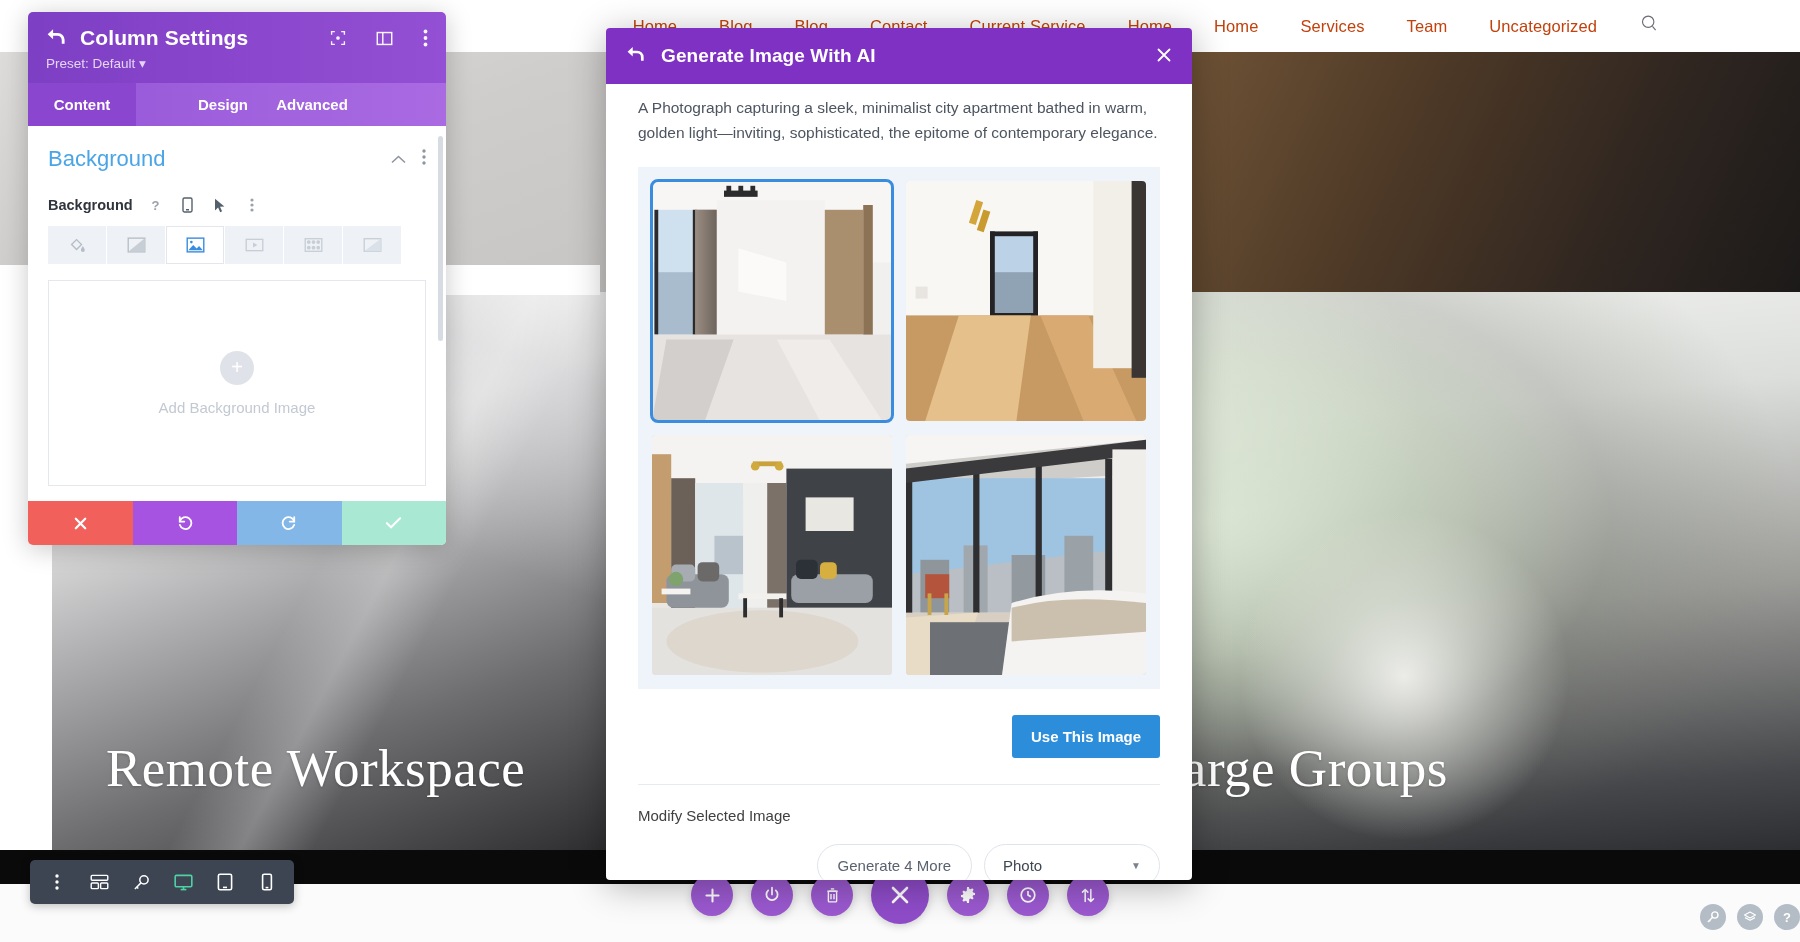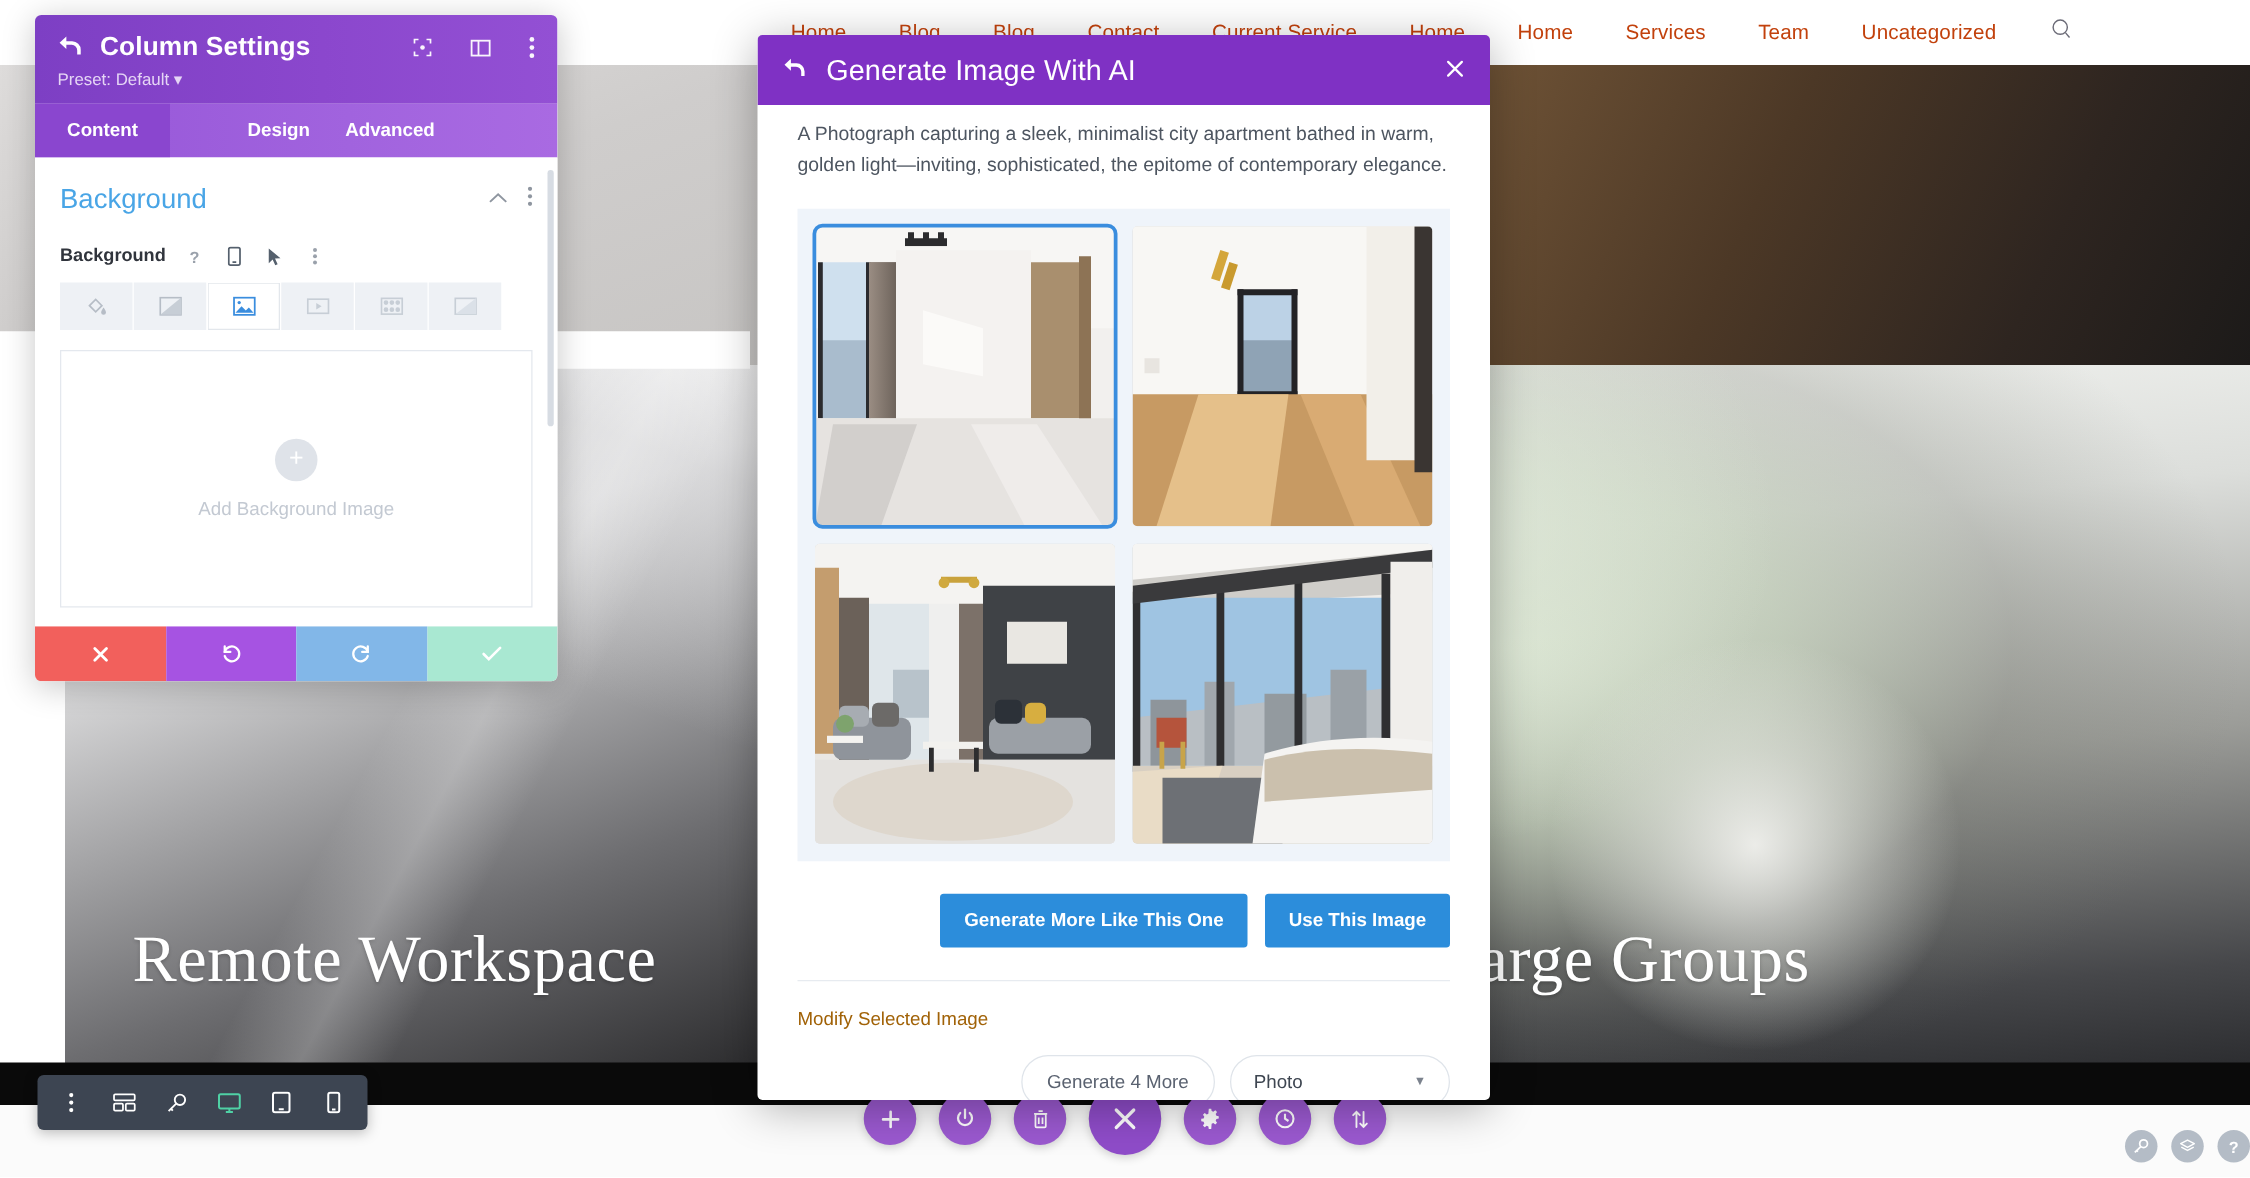--- a/index.html
+++ b/index.html
@@ -116,40 +116,40 @@
 
   
   .ai-modal {
     position:absolute; left: 606px; top: 28px; width: 586px; height: 852px;
     background:#fff; z-index: 60; border-radius: 4px; overflow:hidden;
     box-shadow: 0 6px 36px rgba(0,0,0,.3);
     display:flex; flex-direction:column;
   }
   .ai-head { background:#7f31c4; height: 56px; display:flex; align-items:center; padding: 0 20px; }
   .ai-back { color:#fff; font-size: 18px; margin-right: 16px; }
-  .ai-title { color:#fff; font-size: 23px; font-weight: 400; flex:1; letter-spacing:.1px; }
+  .ai-title { color:#fff; font-size: 19px; font-weight: 700; flex:1; letter-spacing:.1px; }
   .ai-close { color:#fff; font-size: 22px; line-height:1; }
 
   .ai-body { padding: 11px 32px 0 32px; flex:1; overflow:hidden; }
   .ai-prompt { font-size: 15.5px; line-height: 1.62; color:#4d5560; }
 
   .ai-grid {
     margin-top: 22px; background:#eff4fa; padding: 14px;
     display:grid; grid-template-columns: 1fr 1fr; gap: 14px;
   }
   .thumb { width: 100%; aspect-ratio: 1/1; border-radius: 4px; overflow:hidden; position:relative; background:#d9d9d9; }
   .thumb.sel { outline: 3px solid #3a8dde; outline-offset: -1px; border-radius:6px; }
   .thumb svg { display:block; width:100%; height:100%; }
 
   .ai-btnrow { display:flex; justify-content:flex-end; gap: 14px; margin-top: 26px; }
   .btn-blue { background:#2c8ddb; color:#fff; font-size: 15px; font-weight:700; border:none;
               padding: 13px 19px; border-radius: 3px; }
 
   .ai-divider { border-top:1px solid #e7ebf0; margin-top: 26px; }
-  .ai-modify-label { font-size: 15px; color:#a16207; margin-top: 22px; }
+  .ai-modify-label { font-size: 15px; color:#404040; margin-top: 22px; }
 
   .ai-modrow { display:flex; justify-content:flex-end; gap: 12px; margin-top: 20px; }
   .pill { border:1px solid #dfe4ea; border-radius: 22px; background:#fff;
           padding: 12px 20px; font-size: 15px; color:#5a6270; white-space:nowrap; }
   .select-pill { border:1px solid #dfe4ea; border-radius: 22px; background:#fff;
           padding: 12px 18px; font-size: 15px; color:#3e4651; width: 176px;
           display:flex; align-items:center; justify-content:space-between; }
   .caret { color:#7b828d; font-size: 10px; }
 
   
@@ -502,21 +502,20 @@
             <path d="M44 70 Q70 62 100 66 L100 100 L40 100 Z" fill="#f4f3f1"></path>
             <path d="M44 72 Q66 66 100 70 L100 82 L44 86 Z" fill="#cbc0ad"></path>
             <rect x="8" y="58" width="10" height="10" fill="#b5543c"></rect>
             <rect x="9" y="66" width="1.6" height="9" fill="#c8a44a"></rect>
               <rect x="16" y="66" width="1.6" height="9" fill="#c8a44a"></rect>
           </svg>
         </div>
       </div>
 
       <div class="ai-btnrow">
-        <button class="btn-blue">Generate More Like This One</button>
         <button class="btn-blue">Use This Image</button>
       </div>
 
       <div class="ai-divider"></div>
       <div class="ai-modify-label">Modify Selected Image</div>
 
       <div class="ai-modrow">
         <div class="pill">Generate 4 More</div>
         <div class="select-pill">
           <span>Photo</span>

